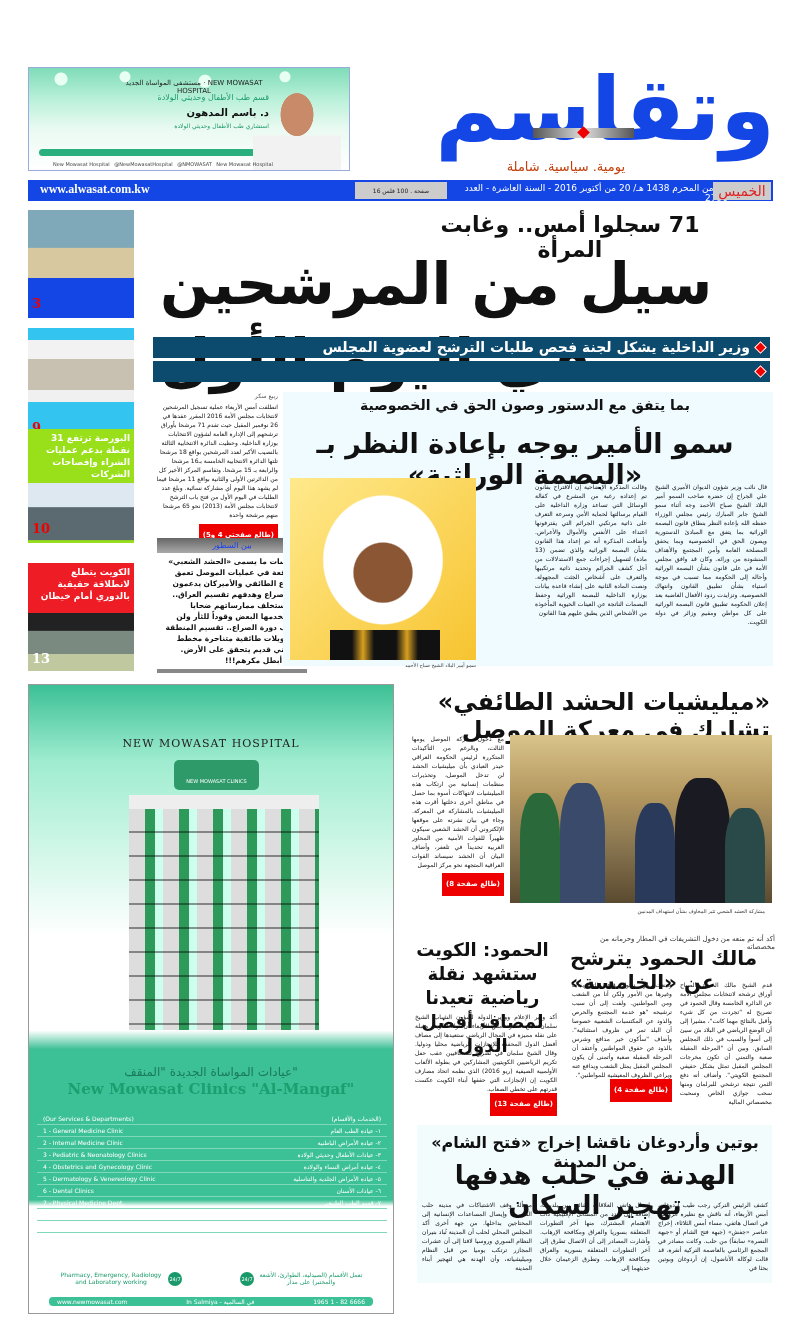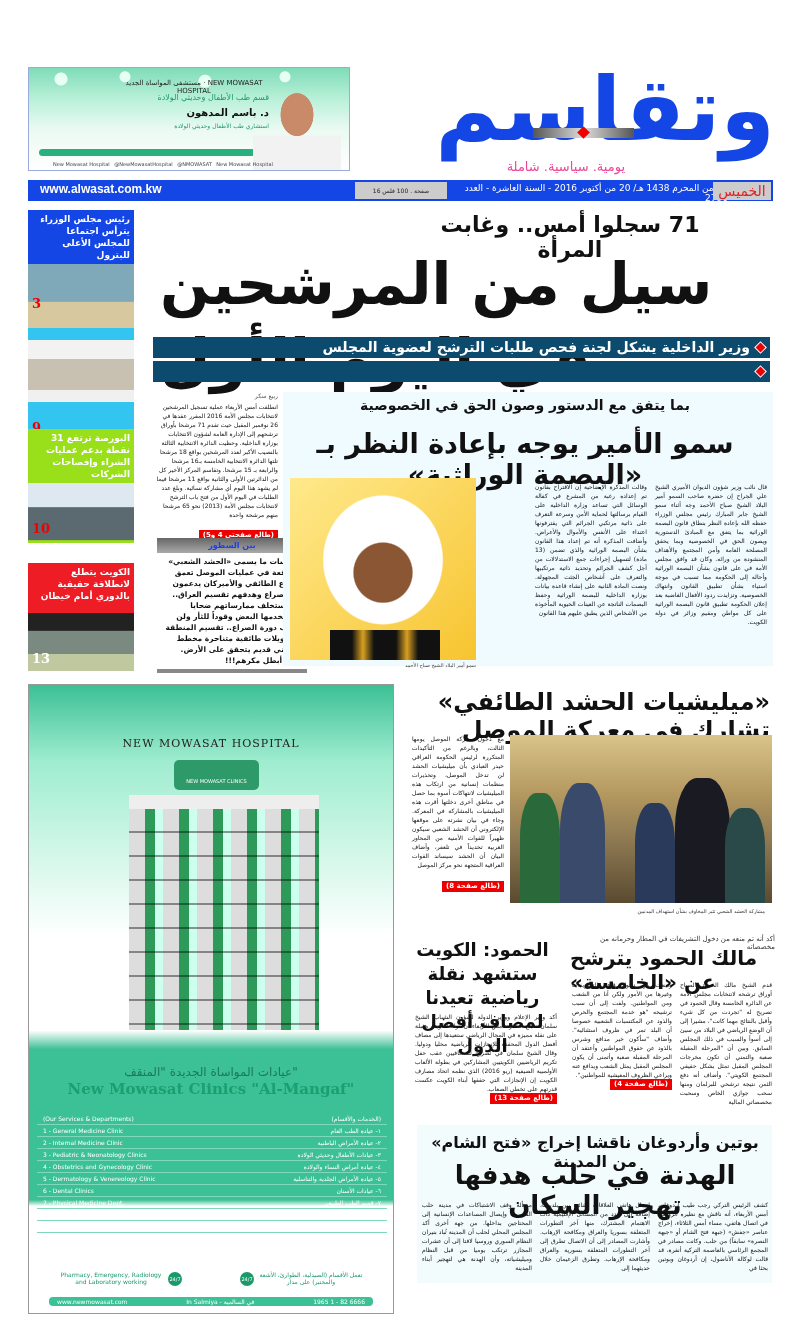--- a/index.html
+++ b/index.html
@@ -14,43 +14,43 @@
 #top-ad .doc{position:absolute;left:80px;top:39px;font-size:10px;font-weight:bold;width:160px}
 #top-ad .spec{position:absolute;left:70px;top:54px;font-size:6px;color:#1a9a6a;width:170px}
 #top-ad .bar{position:absolute;left:10px;bottom:14px;width:235px;height:7px;background:#2ab07e;border-radius:4px}
 #top-ad .photo{position:absolute;right:8px;top:22px;width:88px;height:82px;background:radial-gradient(ellipse at 50% 30%,#c98a6a 0 26%,transparent 27%),linear-gradient(180deg,transparent 55%,#f2f2f2 56%);}
 #top-ad .social{position:absolute;left:24px;bottom:3px;font-size:5px;color:#444;width:220px;display:flex;justify-content:space-between}
 
 #logo{left:420px;top:60px;width:355px;height:100px}
 #logo .word{position:absolute;right:0;top:0;font-size:88px;font-weight:bold;color:#1446e6;font-family:"DejaVu Sans",sans-serif;line-height:100px;letter-spacing:-2px}
 #logo .grbar{position:absolute;left:113px;top:68px;width:101px;height:10px;background:linear-gradient(90deg,#555,#ddd,#555)}
 #logo .dia{position:absolute;left:159px;top:68px;width:9px;height:9px;background:#e00;transform:rotate(45deg)}
-#tagline{left:410px;top:159px;width:215px;font-size:13px;color:#ec4899;letter-spacing:2px}
+#tagline{left:410px;top:159px;width:215px;font-size:13px;color:#c2410c;letter-spacing:2px}
 #dateband{left:28px;top:180px;width:745px;height:21px;background:#1446e6}
-#dateband .url{position:absolute;left:12px;top:2px;font-family:Liberation Sans, sans-serif;font-weight:bold;color:#fff;font-size:12px}
+#dateband .url{position:absolute;left:12px;top:2px;font-family:Liberation Serif, serif;font-weight:bold;color:#fff;font-size:12px}
 #dateband .price{position:absolute;left:327px;top:2px;width:92px;height:17px;background:#ccc;font-size:6px;text-align:center;line-height:17px;color:#222}
 #dateband .date{position:absolute;left:430px;top:3px;width:270px;font-size:9px;color:#fff}
 #dateband .day{position:absolute;right:2px;top:2px;width:58px;height:18px;background:#ccc;color:#e02020;font-size:14px;text-align:center;line-height:18px}
 
 .teaser{position:absolute;left:28px;width:106px}
 .teaser .hd{font-size:9px;font-weight:bold;color:#fff;padding:3px 4px;line-height:12px;direction:rtl;text-align:right}
 .teaser .img{width:100%}
 .teaser .pg{position:absolute;left:4px;font-family:"DejaVu Serif",serif;font-weight:bold;color:#e00;font-size:13px}
 
 #kicker{left:420px;top:212px;width:300px;text-align:center;font-size:22px;font-weight:bold}
 #main-hl{left:160px;top:246px;width:610px;text-align:left;font-size:58px;font-weight:bold;letter-spacing:-2px;line-height:76px}
 .bullet-bar{position:absolute;left:153px;width:617px;height:21px;background:#0c4a6e;color:#fff;font-size:14px;font-weight:bold;line-height:21px;padding-right:20px;direction:rtl;text-align:right;white-space:nowrap;overflow:hidden}
 .bullet-bar .dm{position:absolute;right:5px;top:6px;width:9px;height:9px;background:#e00;transform:rotate(45deg);border:1px solid #fff}
 
 #story1{left:153px;top:392px;width:125px}
 #story1 .by{font-size:6px;color:#555;margin-bottom:3px}
 #story1 .body{font-size:6px;line-height:9px}
-.more{display:inline-block;background:#e00;color:#fff;font-size:7px;padding:1px 4px;font-weight:bold}
+.more{display:inline-block;background:#e00;color:#fff;font-size:7px;padding:7px 4px;font-weight:bold}
 #between{left:157px;top:538px;width:150px;border-bottom:4px solid #888}
-#between .title{background:linear-gradient(180deg,#666,#aaa);color:#1a3ef0;font-size:8px;font-weight:bold;text-align:center;height:15px;line-height:15px}
+#between .title{background:linear-gradient(180deg,#666,#aaa);color:#1a3ef0;font-size:8px;font-weight:normal;text-align:center;height:15px;line-height:15px}
 #between .body{font-size:7.5px;font-weight:bold;line-height:11px;padding:3px}
 
 #emir-box{left:283px;top:392px;width:490px;height:274px;background:#f0fbff}
 #emir-kicker{left:290px;top:397px;width:470px;text-align:center;font-size:14px;font-weight:bold}
 #emir-hl{left:290px;top:428px;width:470px;text-align:center;font-size:27px;font-weight:bold;letter-spacing:-1px}
 #emir-photo{left:290px;top:478px;width:186px;height:182px;background:radial-gradient(ellipse at 50% 52%,#8a5634 0 22%,transparent 23%),radial-gradient(ellipse at 50% 45%,#fff 0 45%,transparent 46%),linear-gradient(135deg,#ffe98c,#f7c430)}
 #emir-photo .gold{position:absolute;left:40px;bottom:0;width:110px;height:30px;background:linear-gradient(90deg,#111 20%,#d8a020 30%,#111 40%,#111 60%,#d8a020 70%,#111 80%)}
 #emir-cap{left:290px;top:662px;width:186px;font-size:5px;color:#444}
 .col{position:absolute;font-size:6px;line-height:9px;direction:rtl;text-align:justify}
 
@@ -111,21 +111,20 @@
 <div id="tagline" class="abs rtl">يومية. سياسية. شاملة</div>
 
 <div id="dateband" class="abs">
   <span class="url">www.alwasat.com.kw</span>
   <span class="price">16 صفحة . 100 فلس</span>
   <span class="date rtl">19 من المحرم 1438 هـ/ 20 من أكتوبر 2016 - السنة العاشرة - العدد 2796</span>
   <span class="day">الخميس</span>
 </div>
 
 <div class="teaser" style="top:210px;height:108px;background:#1446e6">
-  <div class="hd">رئيس مجلس الوزراء يترأس اجتماعا للمجلس الأعلى للبترول</div>
   <div class="img" style="height:68px;background:linear-gradient(180deg,#7fa8b8 0 55%,#d8c8a0 56% 100%)"></div>
   <div class="pg" style="top:86px">3</div>
 </div>
 <div class="teaser" style="top:328px;height:110px;background:#33c4f0">
   <div class="img" style="height:62px;margin-top:12px;background:linear-gradient(180deg,#f2f2f2 0 30%,#c8c0b0 31% 80%,#f0f0f0 81%)"></div>
   <div class="pg" style="top:92px">9</div>
 </div>
 <div class="teaser" style="top:429px;height:110px;background:#99e01a">
   <div class="hd">البورصة ترتفع 31 نقطة بدعم عمليات الشراء وإفصاحات الشركات</div>
   <div class="img" style="height:60px;background:linear-gradient(180deg,#dde8f0 0 40%,#5a6a70 41% 95%,#99e01a 96%)"></div>
@@ -220,21 +219,21 @@
       <span>www.newmowasat.com</span>
       <span>In Salmiya - في السالمية</span>
       <span>1965 1 - 82 6666</span>
     </div>
   </div>
 </div>
 
 <div id="mil-hl" class="abs">«ميليشيات الحشد الطائفي» تشارك في معركة الموصل</div>
 <div id="mil-text" class="col">
   <span>مع دخول معركة الموصل يومها الثالث، وبالرغم من التأكيدات المتكررة لرئيس الحكومة العراقي حيدر العبادي بأن ميليشيات الحشد لن تدخل الموصل، وتحذيرات منظمات إنسانية من ارتكاب هذه الميليشيات لانتهاكات أسوة بما حصل في مناطق أخرى دخلتها أقرت هذه الميليشيات بالمشاركة في المعركة. وجاء في بيان نشرته على موقعها الإلكتروني أن الحشد الشعبي سيكون ظهيراً للقوات الأمنية من المحاور الغربية تحديداً في تلعفر، وأضاف البيان أن الحشد سيساند القوات العراقية المتجهة نحو مركز الموصل</span><br>
-  <span class="more" style="margin-top:12px">(طالع صفحة 8)</span>
+  <span class="more" style="margin-top:4px">(طالع صفحة 8)</span>
 </div>
 <div id="mil-photo" class="abs">
   <div class="p" style="left:10px;width:40px;height:110px;background:#2a6a3a"></div>
   <div class="p" style="left:50px;width:45px;height:120px;background:#3a4a6a"></div>
   <div class="p" style="left:125px;width:40px;height:100px;background:#2a3a5a"></div>
   <div class="p" style="left:165px;width:55px;height:125px;background:#1a1a22"></div>
   <div class="p" style="left:215px;width:40px;height:95px;background:#2a4a4a"></div>
 </div>
 <div id="mil-cap" class="abs">مشاركة الحشد الشعبي تثير المخاوف بشأن استهداف المدنيين</div>
 

